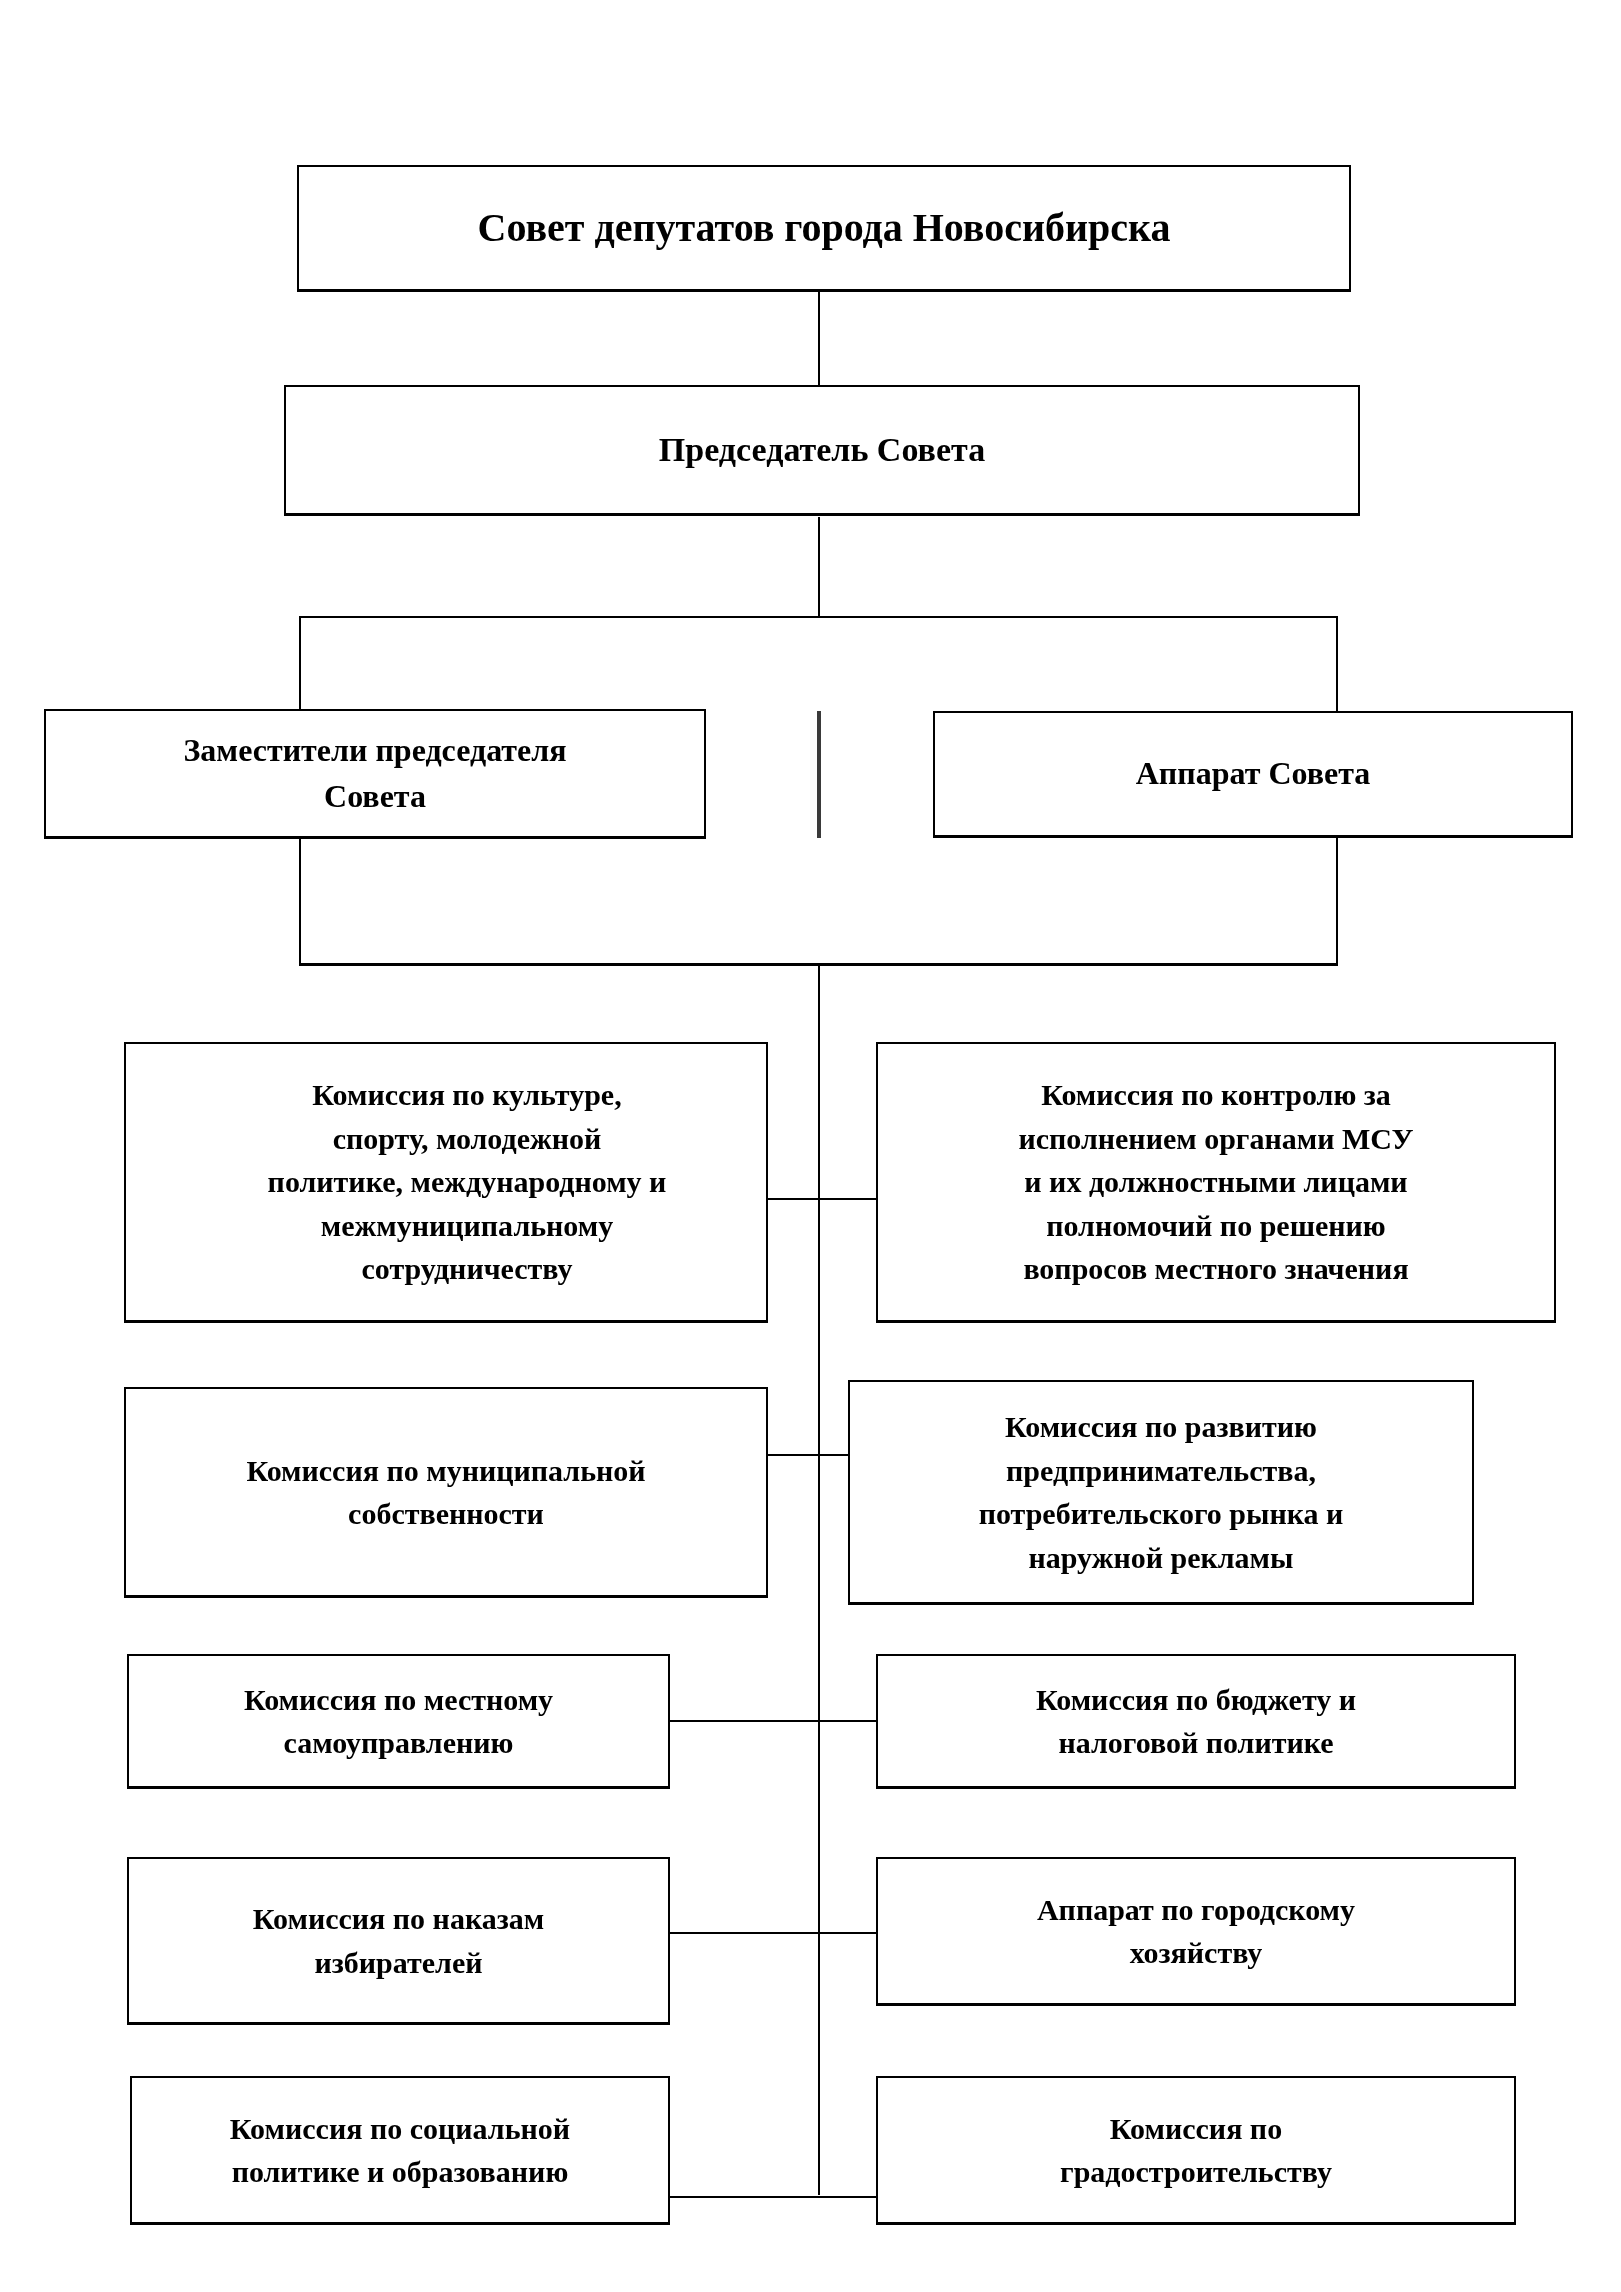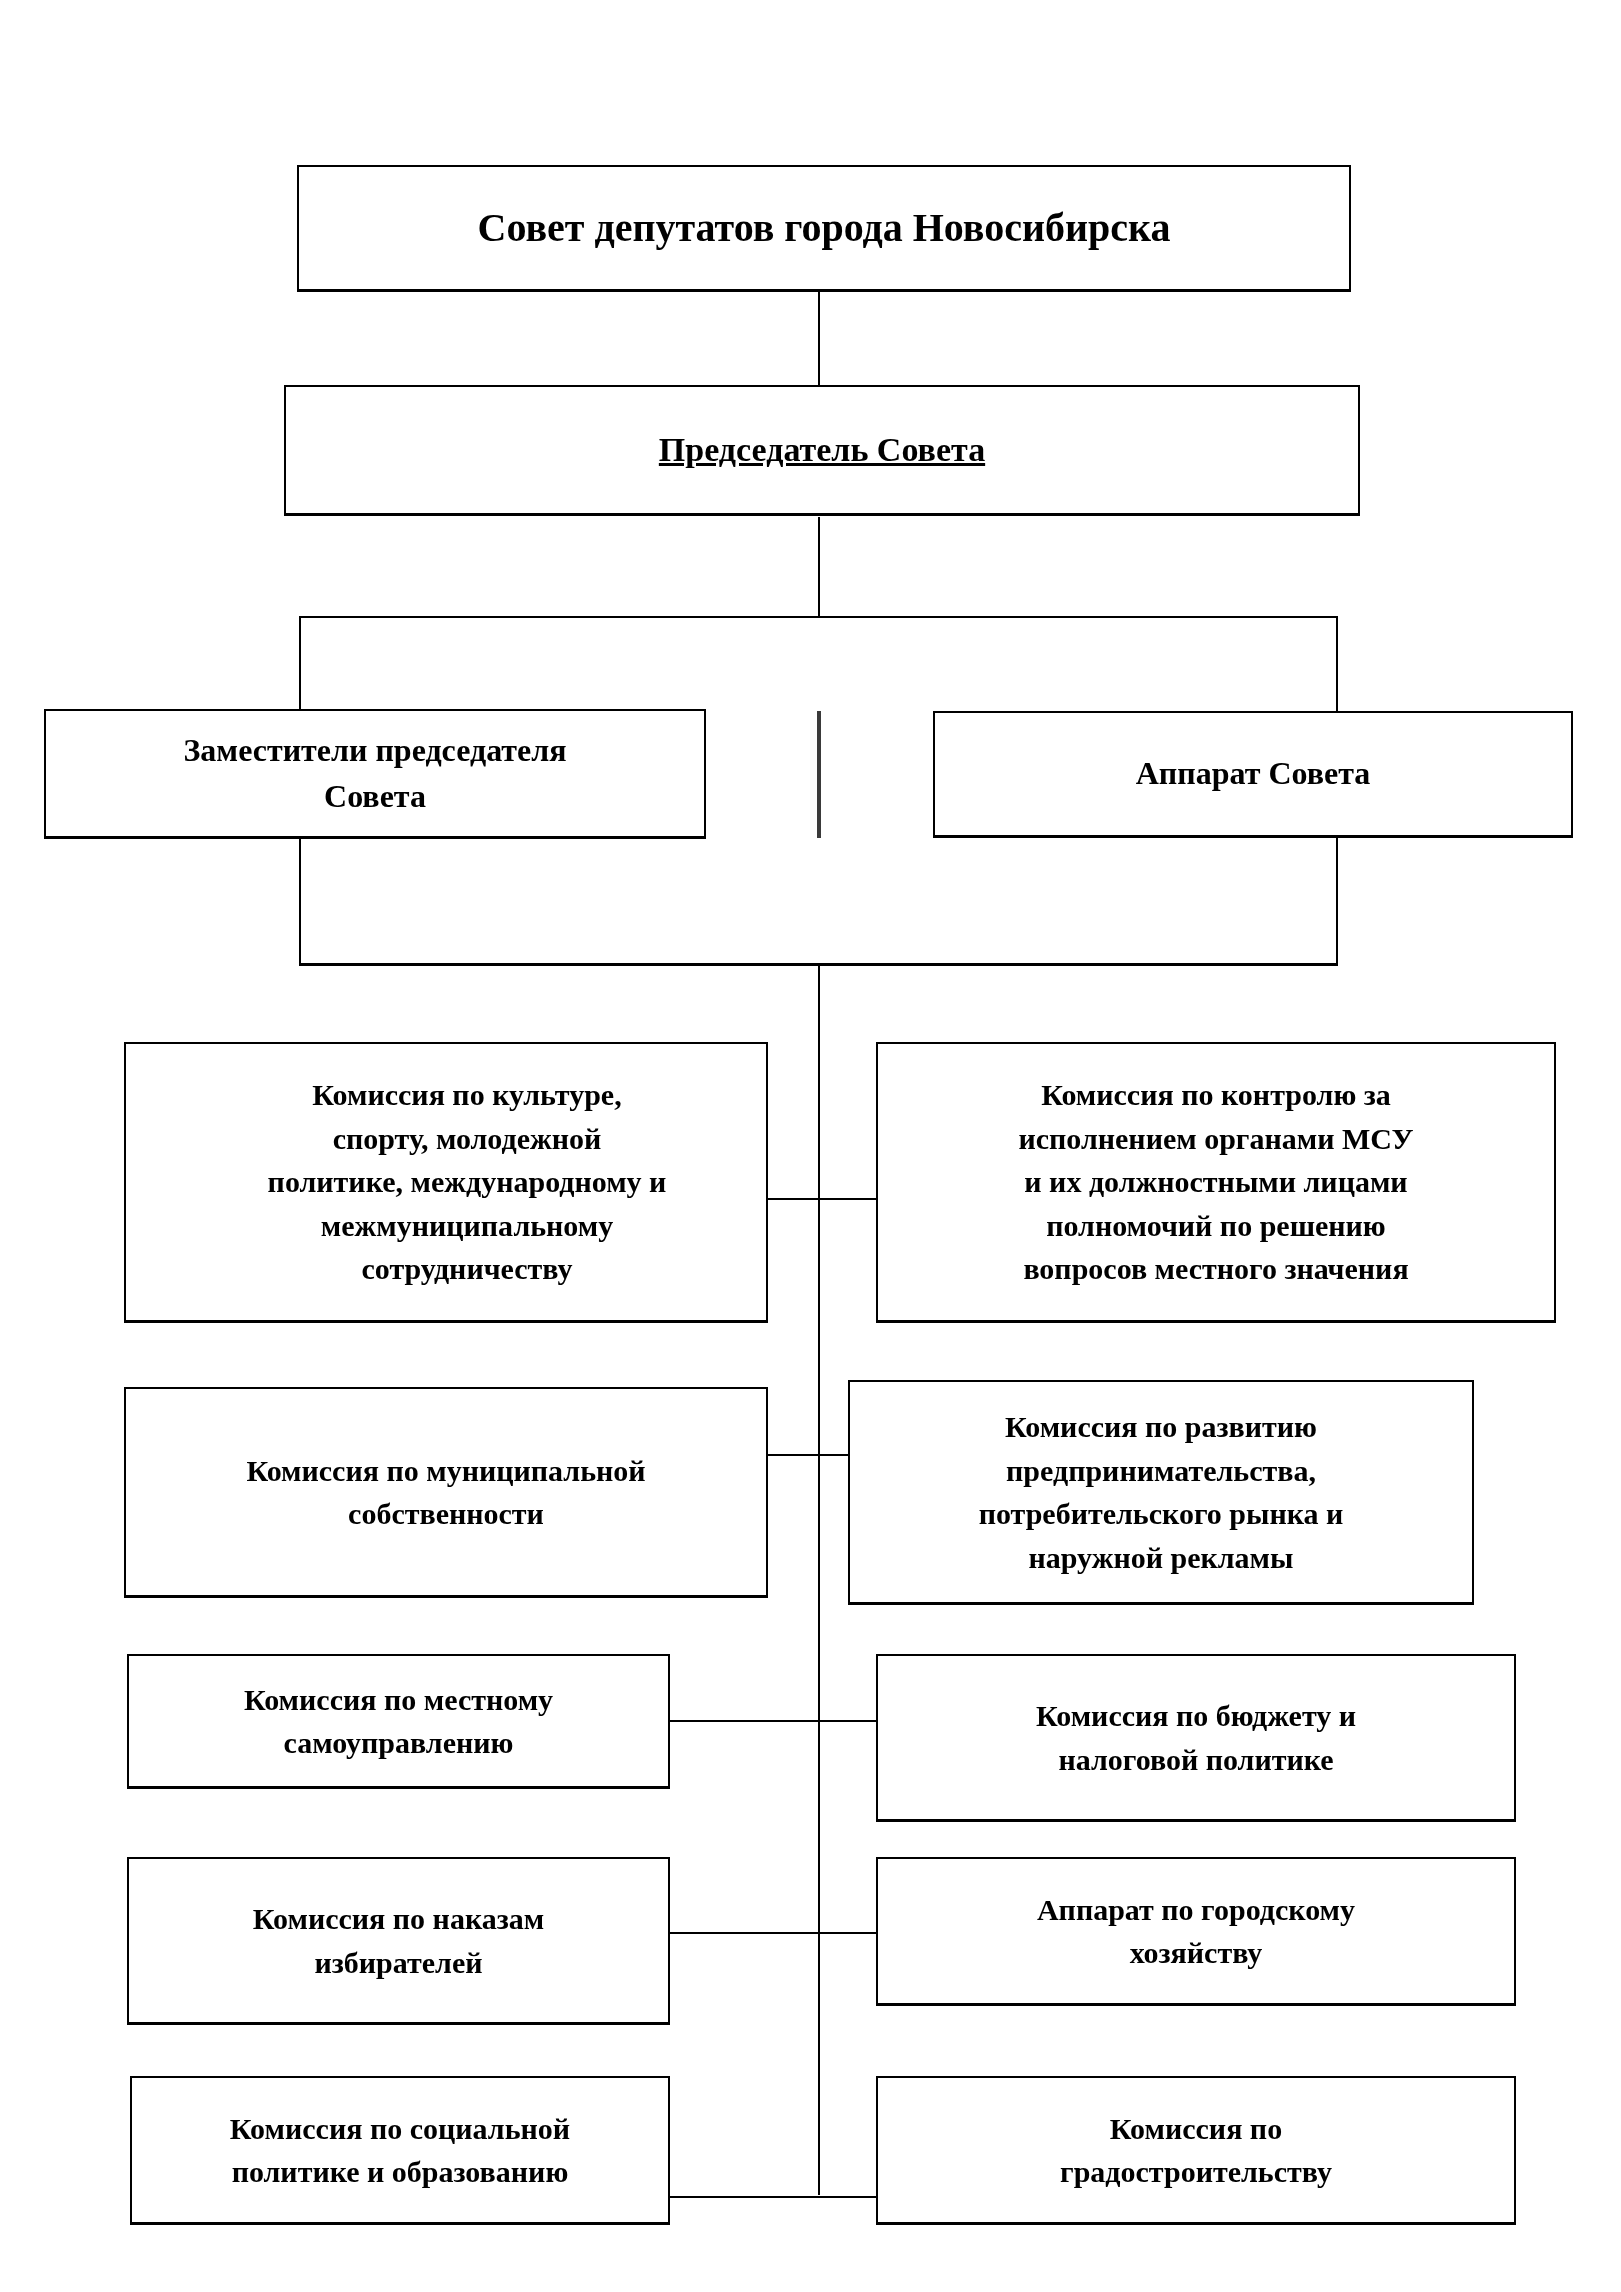--- a/index.html
+++ b/index.html
@@ -37,21 +37,21 @@
   .node .label {
     display: block;
     font-weight: bold;
     line-height: 1.38;
     padding: 0 9.8px;
     white-space: pre-line;
   }
 
   
   .tier-top .label      { font-size: 40px; }
-  .tier-chair .label    { font-size: 34px; text-decoration: underline; }
+  .tier-chair .label    { font-size: 34px; }
   .tier-branch .label   { font-size: 32px; line-height: 1.42; }
   .tier-comm .label     { font-size: 30px; line-height: 1.45; }
 
   
   .bracket {
     position: absolute;
     box-sizing: border-box;
     border: 2px solid #000000;
     border-right-width: 2.9px;
     border-bottom-width: 3.9px;
@@ -126,21 +126,21 @@
 предпринимательства,
 потребительского рынка и
 наружной рекламы</span>
   </div>
   <div class="conn h" style="left:768px; top:1454px; width:108px;"></div>
 
   <div class="node tier-comm" style="left:127px; top:1654px; width:543px; height:135px;">
     <span class="label">Комиссия по местному
 самоуправлению</span>
   </div>
-  <div class="node tier-comm" style="left:876px; top:1654px; width:640px; height:168px;">
+  <div class="node tier-comm" style="left:876px; top:1654px; width:640px; height:135px;">
     <span class="label">Комиссия по бюджету и
 налоговой политике</span>
   </div>
   <div class="conn h" style="left:670px; top:1720px; width:206px;"></div>
 
   <div class="node tier-comm" style="left:127px; top:1857px; width:543px; height:168px;">
     <span class="label">Комиссия по наказам
 избирателей</span>
   </div>
   <div class="node tier-comm" style="left:876px; top:1857px; width:640px; height:149px;">

